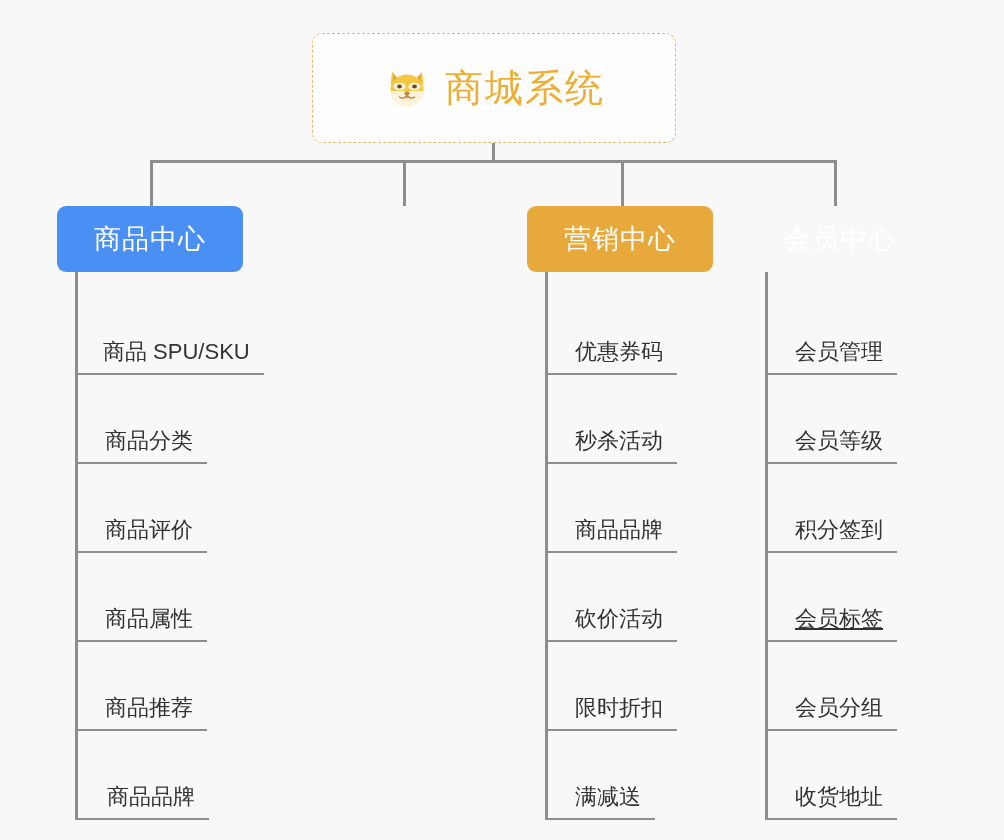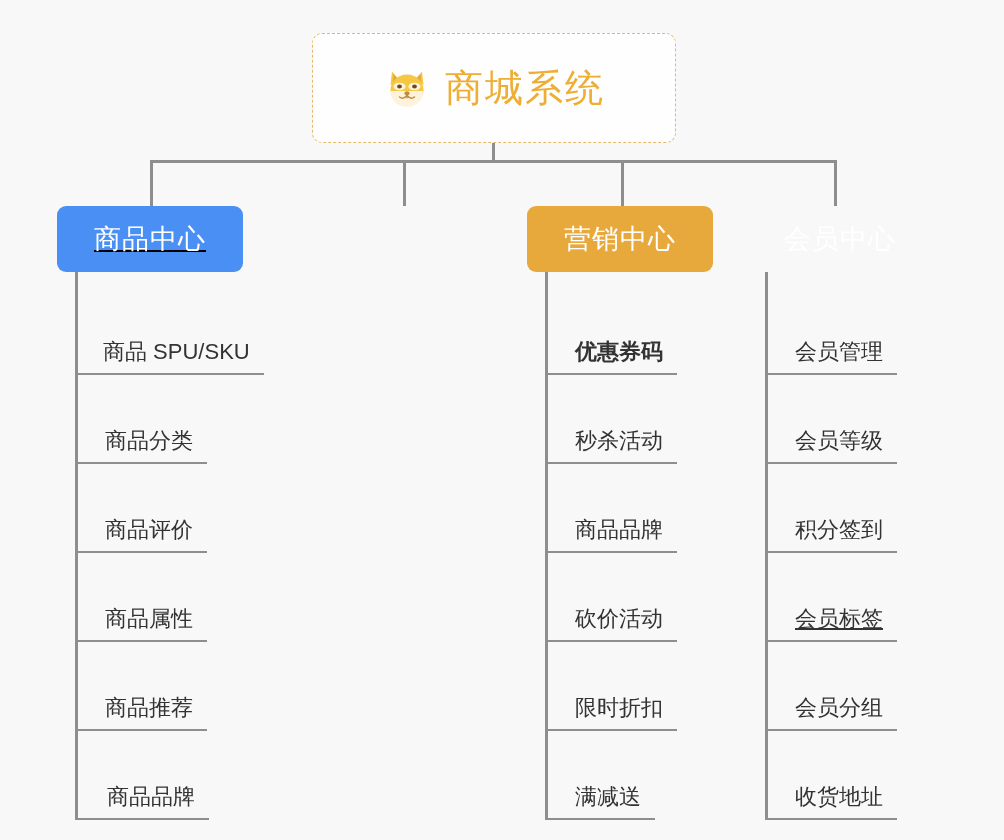--- a/index.html
+++ b/index.html
@@ -78,21 +78,21 @@
   .conn-drop-2 { left: 403px; }
   .conn-drop-3 { left: 621px; }
   .conn-drop-4 { left: 834px; }
 
   
   .column {
     position: absolute;
     top: 206px;
     width: 240px;
   }
-  .col-1 { left: 57px; text-decoration: underline; }
+  .col-1 { left: 57px; }
   .col-2 { left: 311px; }
   .col-3 { left: 527px; }
   .col-4 { left: 747px; }
 
   .cat-header {
     width: 186px;
     height: 66px;
     box-sizing: border-box;
     border-radius: 9px;
     display: flex;
@@ -191,21 +191,21 @@
         </div>
     </div>
   </div>
 
 
   <div class="column col-3">
     <div class="cat-header" style="background: rgb(232, 169, 60);">营销中心</div>
     <div class="leaf-list">
       <div class="leaf-spine" style="background: rgb(142, 142, 142); height: 548px;"></div>
       <div class="leaf-item">
-          <span class="leaf-label" style="border-bottom-color: rgb(142, 142, 142); font-weight: bold;">优惠券码</span>
+          <span class="leaf-label" style="border-bottom-color: rgb(142, 142, 142);">优惠券码</span>
         </div>
       <div class="leaf-item">
           <span class="leaf-label" style="border-bottom-color: rgb(142, 142, 142);">秒杀活动</span>
         </div>
       <div class="leaf-item">
           <span class="leaf-label" style="border-bottom-color: rgb(142, 142, 142);">商品品牌</span>
         </div>
       <div class="leaf-item">
           <span class="leaf-label" style="border-bottom-color: rgb(142, 142, 142);">砍价活动</span>
         </div>

